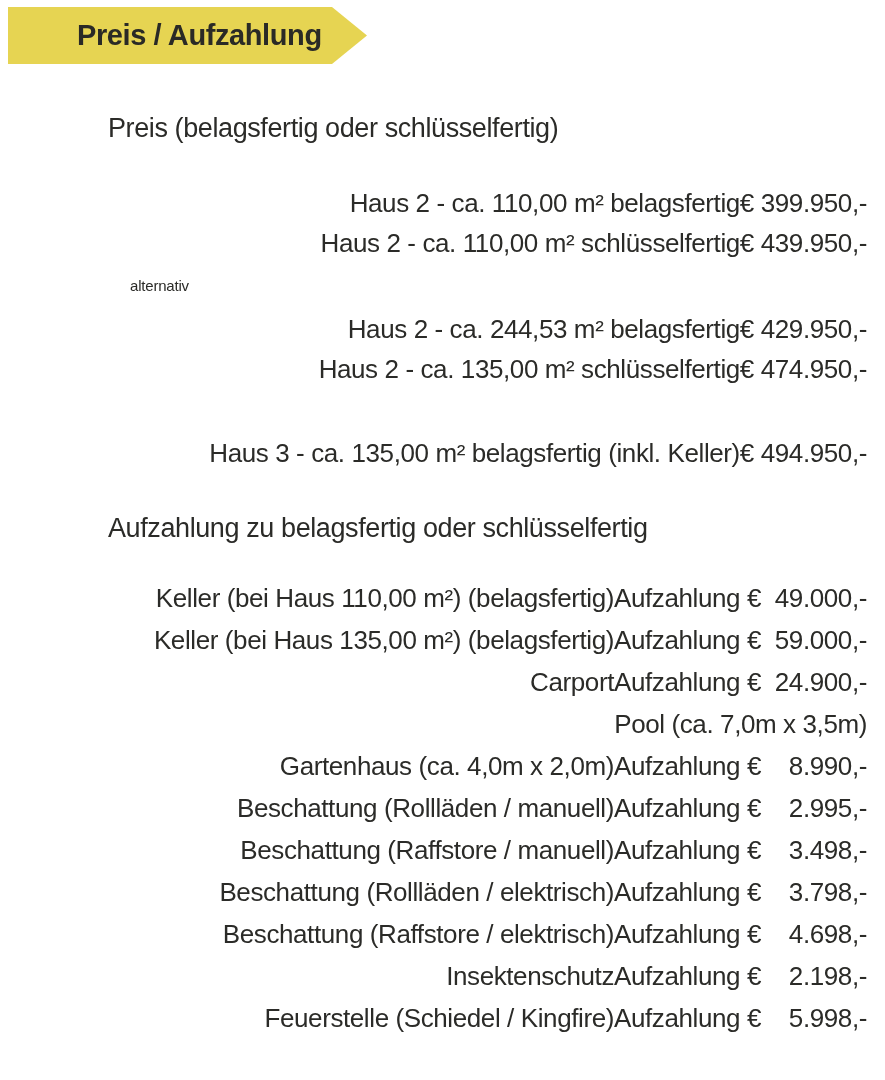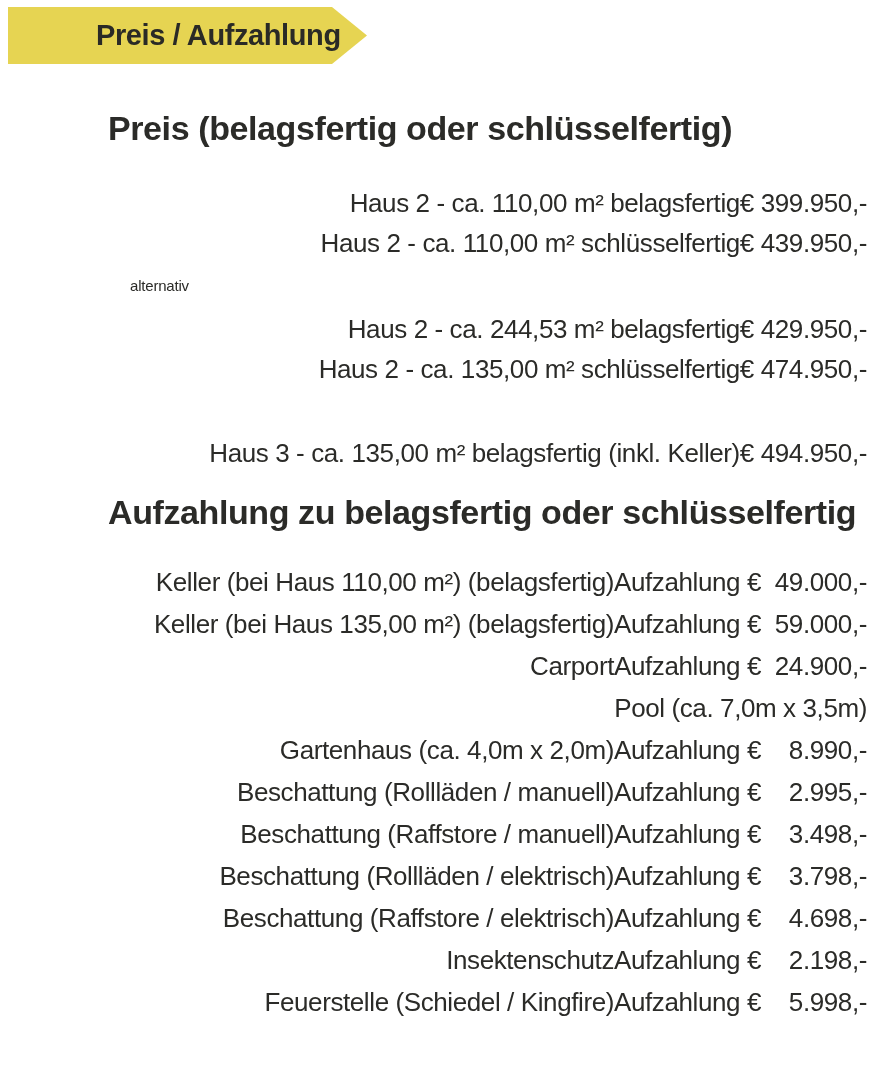--- a/index.html
+++ b/index.html
@@ -11,42 +11,42 @@
     overflow: hidden;
   }
   .banner {
     position: absolute;
     left: 8px; top: 7px;
     width: 359px; height: 57px;
     background: #e6d452;
     clip-path: polygon(0 0, calc(100% - 35px) 0, 100% 50%, calc(100% - 35px) 100%, 0 100%);
     display: flex;
     align-items: center;
-    padding-left: 88px;
+    padding-left: 69px;
   }
   .banner-label {
     font-size: 29px;
     font-weight: bold;
     letter-spacing: -0.4px;
     color: #2a2a26;
   }
   .content {
     position: absolute;
     left: 108px;
     right: 18px;
     top: 103px;
   }
   .heading {
-    font-size: 34px;
-    font-weight: bold;
+    font-size: 27px;
+    font-weight: normal;
     letter-spacing: -0.4px;
     line-height: 34px;
     margin-top: 8px;
   }
-  .heading.surcharge-heading { margin-top: 22px; }
+  .heading.surcharge-heading { margin-top: 38px; }
   .group-a { margin-top: 38px; }
   .group-b { margin-top: 14px; }
   .group-c { margin-top: 44px; }
   .alt-note {
     margin-top: 14px;
     padding-left: 22px;
     font-size: 15px;
     line-height: 18px;
     letter-spacing: -0.2px;
   }

